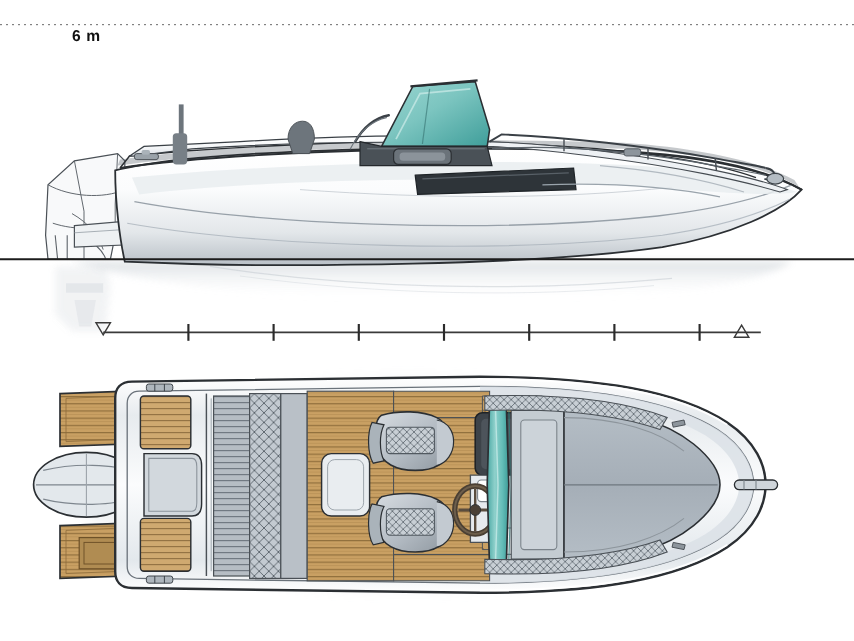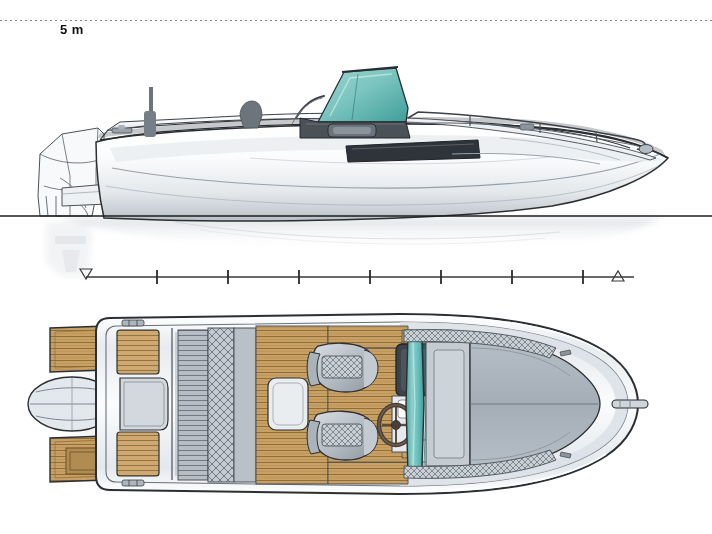--- a/index.html
+++ b/index.html
@@ -449,15 +449,15 @@
           <line x1="620" y1="400" x2="620" y2="408" stroke="#7b838a" stroke-width=".9"></line>
           <line x1="630" y1="400" x2="630" y2="408" stroke="#7b838a" stroke-width=".9"></line>
         </g>
 
         <path d="M 400,316 C 500,316 566,328 606,354" fill="none" stroke="#ffffff" stroke-width="1.6" opacity=".9"></path>
         <path d="M 400,492 C 500,492 566,480 606,454" fill="none" stroke="#ffffff" stroke-width="1.6" opacity=".9"></path>
       </g>
     </g>
   </svg>
 
-  <div id="scale-label" class="abs">5 m</div>
+  <div id="scale-label" class="abs">6 m</div>
 
 </div>
 
 </body></html>

